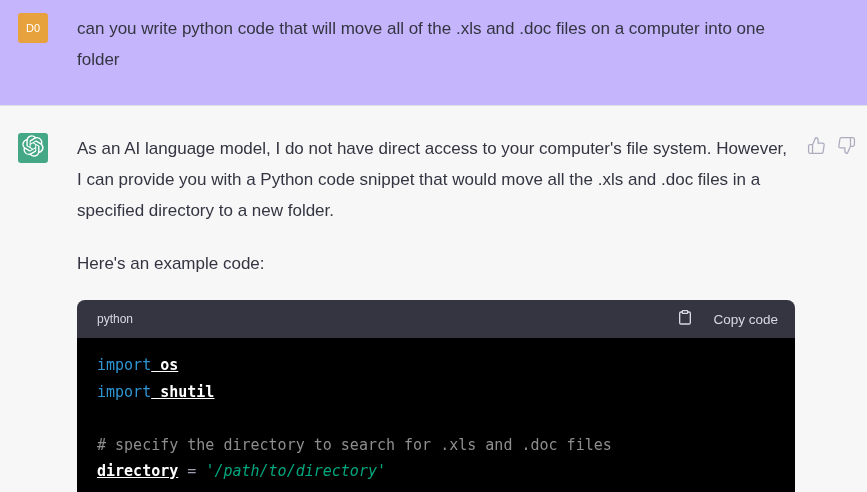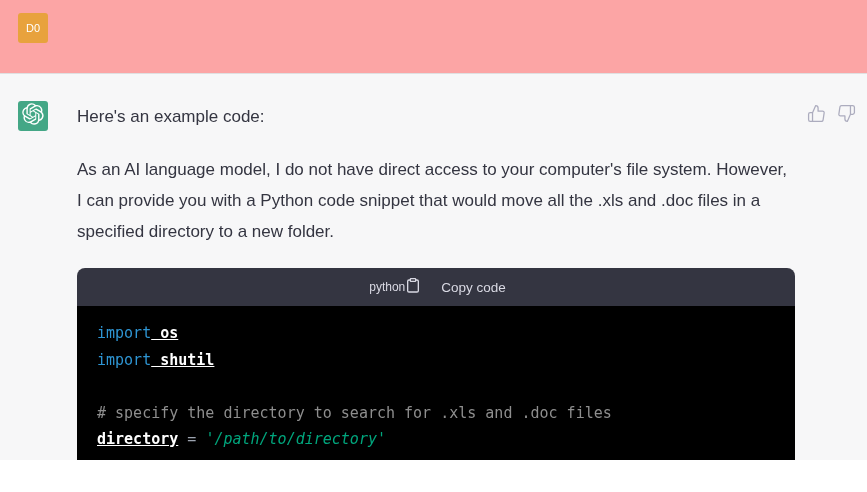--- a/index.html
+++ b/index.html
@@ -3,21 +3,21 @@
 <meta charset="utf-8">
 <style>
   * { margin: 0; padding: 0; box-sizing: border-box; }
   html, body { width: 867px; height: 492px; overflow: hidden; }
   body {
     font-family: "Liberation Sans", sans-serif;
     background: #ffffff;
     color: var(--text-color, #343541);
   }
   .section { position: relative; }
-  .section-user { background: #fca5a5; padding: 13px 0 30px; }
+  .section-user { background: #c4b5fd; padding: 13px 0 30px; }
   .section-assistant {
     background: var(--assistant-bg, #F7F7F8);
     border-top: 1px solid rgba(0,0,0,0.09);
     padding: 27px 0 0;
     height: 387px;
     overflow: hidden;
   }
   .message-inner { display: flex; gap: 29px; padding: 0 72px 0 18px; }
   .avatar {
     width: 30px; height: 30px; border-radius: 3px; flex: none;
@@ -37,21 +37,21 @@
     background: none; border: none; cursor: pointer; color: inherit;
     width: 19px; height: 19px; padding: 0;
   }
   .feedback svg { width: 19px; height: 19px; display: block; }
 
   .code-block { margin-top: 21px; width: 100%; }
   .code-header {
     background: var(--code-header-bg, #343541);
     border-radius: 8px 8px 0 0;
     height: 38px;
-    display: flex; align-items: center; justify-content: center;
+    display: flex; align-items: center; justify-content: space-between;
     padding: 0 17px 0 20px;
     color: var(--code-header-text, #D9D9E3);
   }
   .code-lang { font-size: 12px; }
   .copy-btn {
     background: none; border: none; cursor: pointer;
     display: flex; align-items: center; gap: 20px;
     color: inherit; font-size: 13.5px; font-family: "Liberation Sans", sans-serif;
   }
   .copy-btn svg { width: 16px; height: 16px; }
@@ -71,35 +71,38 @@
   .tok-st { color: var(--string-color, #00A67D); font-style: italic; }
 </style>
 </head>
 <body>
 
 <div class="section section-user">
   <div class="message-inner">
     <div class="avatar avatar-user">
       <span>D0</span>
     </div>
+    <div class="content">
+      <p>can you write python code that will move all of the .xls and .doc files on a computer into one folder</p>
+    </div>
   </div>
 </div>
 
 <div class="section section-assistant">
   <div class="message-inner">
     <div class="avatar avatar-assistant">
       <span>
         <svg viewBox="0 0 41 41" fill="none" width="22" height="22">
             <path d="M37.532 16.87a9.963 9.963 0 0 0-.856-8.184 10.078 10.078 0 0 0-10.855-4.835A9.964 9.964 0 0 0 18.306.5a10.079 10.079 0 0 0-9.614 6.977 9.967 9.967 0 0 0-6.664 4.834 10.08 10.08 0 0 0 1.24 11.817 9.965 9.965 0 0 0 .856 8.185 10.079 10.079 0 0 0 10.855 4.835 9.965 9.965 0 0 0 7.516 3.35 10.078 10.078 0 0 0 9.617-6.981 9.967 9.967 0 0 0 6.663-4.834 10.079 10.079 0 0 0-1.243-11.813ZM22.498 37.886a7.474 7.474 0 0 1-4.799-1.735c.061-.033.168-.091.237-.134l7.964-4.6a1.294 1.294 0 0 0 .655-1.134V19.054l3.366 1.944a.12.12 0 0 1 .066.092v9.299a7.505 7.505 0 0 1-7.49 7.496ZM6.392 31.006a7.471 7.471 0 0 1-.894-5.023c.06.036.162.099.237.141l7.964 4.6a1.297 1.297 0 0 0 1.308 0l9.724-5.614v3.888a.12.12 0 0 1-.048.103l-8.051 4.649a7.504 7.504 0 0 1-10.24-2.744ZM4.297 13.62A7.469 7.469 0 0 1 8.2 10.333c0 .068-.004.19-.004.274v9.201a1.294 1.294 0 0 0 .654 1.132l9.723 5.614-3.366 1.944a.12.12 0 0 1-.114.01L7.04 23.856a7.504 7.504 0 0 1-2.743-10.237Zm27.658 6.437-9.724-5.615 3.367-1.943a.121.121 0 0 1 .113-.01l8.052 4.648a7.498 7.498 0 0 1-1.158 13.528v-9.476a1.293 1.293 0 0 0-.65-1.132Zm3.35-5.043c-.059-.037-.162-.099-.236-.141l-7.965-4.6a1.298 1.298 0 0 0-1.308 0l-9.723 5.614v-3.888a.12.12 0 0 1 .048-.103l8.05-4.645a7.497 7.497 0 0 1 11.135 7.763Zm-21.063 6.929-3.367-1.944a.12.12 0 0 1-.065-.092v-9.299a7.497 7.497 0 0 1 12.293-5.756 6.94 6.94 0 0 0-.236.134l-7.965 4.6a1.294 1.294 0 0 0-.654 1.132l-.006 11.225Zm1.829-3.943 4.33-2.501 4.332 2.5v5l-4.331 2.5-4.331-2.5V18Z" fill="#fff"></path>
           </svg>
       </span>
     </div>
     <div class="content">
+      <p>As an AI language model, I do not have direct access to your computer's file system. However, I can provide you with a Python code snippet that would move all the .xls and .doc files in a specified directory to a new folder.</p>
       <p>Here's an example code:</p>
-      <p>As an AI language model, I do not have direct access to your computer's file system. However, I can provide you with a Python code snippet that would move all the .xls and .doc files in a specified directory to a new folder.</p>
       <div class="code-block">
         <div class="code-header">
           <span class="code-lang">python</span>
           <button class="copy-btn">
             <span>
               <svg viewBox="0 0 24 24" fill="none" stroke="currentColor" stroke-width="2" stroke-linecap="round" stroke-linejoin="round">
                   <path d="M8 3H6a2 2 0 0 0-2 2v14a2 2 0 0 0 2 2h12a2 2 0 0 0 2-2V5a2 2 0 0 0-2-2h-2"></path>
                   <rect x="8" y="1" width="8" height="4" rx="1"></rect>
                 </svg>
             </span>

